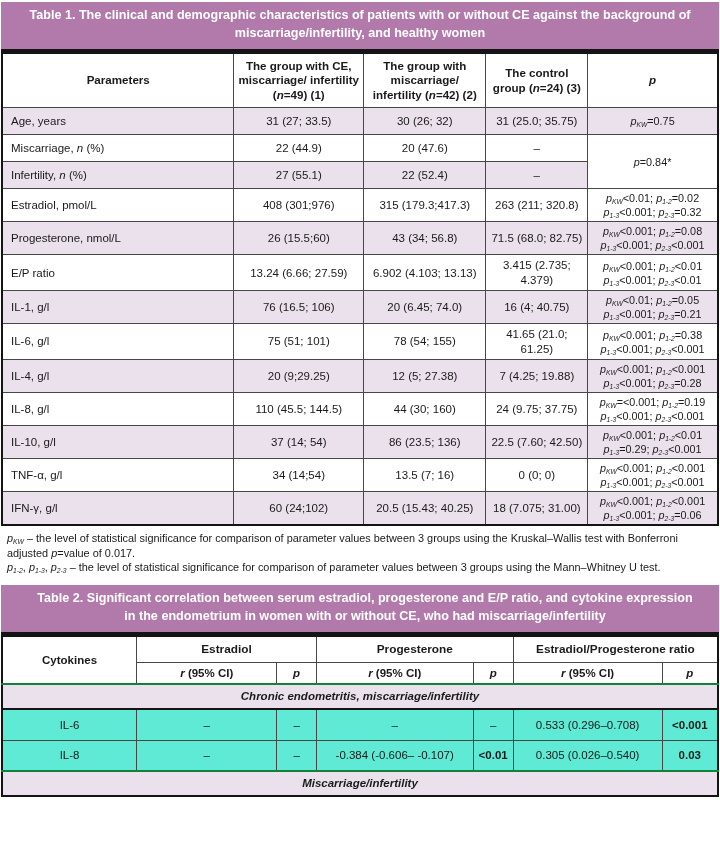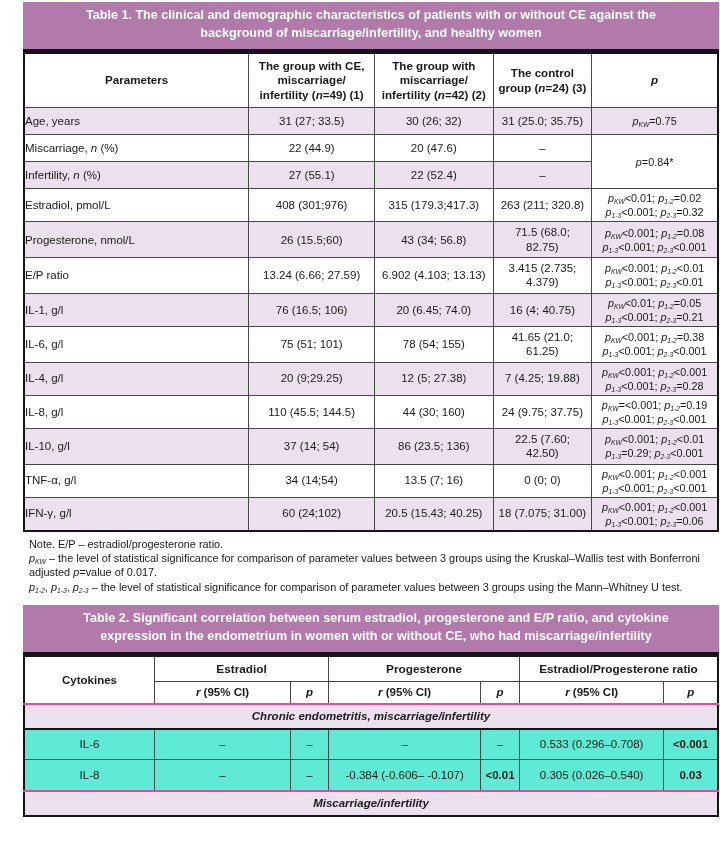--- a/index.html
+++ b/index.html
@@ -3,21 +3,21 @@
 <meta charset="utf-8">
 <style>
   * { box-sizing: border-box; }
   html, body { margin: 0; padding: 0; }
   body {
     width: 720px; height: 845px; overflow: hidden;
     background: #ffffff;
     font-family: "Liberation Sans", sans-serif;
     color: #1a1a1a;
   }
-  .page { padding: 2px 1px 0 1px; margin-left: 22px; }
+  .page { padding: 2px 1px 0 1px; }
 
   .banner {
     background: #b27aaa;
     color: #ffffff;
     font-weight: bold;
     text-align: center;
     font-size: 12.6px;
     line-height: 1.42;
     padding: 5px 26px 6px 26px;
     border-bottom: 3px solid #141414;
@@ -38,21 +38,21 @@
     text-align: center;
     vertical-align: middle;
     overflow: hidden;
   }
   thead th { background: #ffffff; font-weight: bold; }
 
   
   .t1 thead th { height: 55px; font-size: 11.6px; }
   .t1 td { height: 27px; }
   .t1 tr.alt td { background: #ebe1ec; }
-  .t1 td.param { text-align: left; padding-left: 0; }
+  .t1 td.param { text-align: left; padding-left: 8px; }
   .t1 td.pcell {
     font-size: 10.8px;
     white-space: pre-line;
     line-height: 1.3;
     padding: 2px 2px;
   }
   .t1 td.pwhite { background: #ffffff !important; }
   sub { font-size: 0.62em; font-style: italic; line-height: 0; vertical-align: -0.25em; }
 
   .notes { padding: 5px 6px 7px 6px; font-size: 10.9px; line-height: 1.32; }
@@ -61,21 +61,21 @@
   
   .t2 thead th.group { height: 26px; font-size: 11.8px; }
   .t2 thead th.sub { height: 16px; }
   .t2 thead { border-bottom: 2px solid #141414; }
   .t2 td { height: 31px; background: #5eead4; }
   .t2 tr.section-row td {
     background: #ebe1ec;
     font-weight: bold;
     font-style: italic;
     height: 25px;
-    border-top: 2px solid #ec4899;
+    border-top: 2px solid #15803d;
     border-bottom: 2px solid #141414;
   }
   .t2 td.pval { font-size: 11.5px; }
 </style>
 </head>
 <body>
 
 <div class="page">
 
   <div class="banner">
@@ -197,21 +197,20 @@
           <td>60 (24;102)</td>
           <td>20.5 (15.43; 40.25)</td>
           <td>18 (7.075; 31.00)</td>
           <td class="pcell"><i>p</i><sub>KW</sub>&lt;0.001; <i>p</i><sub>1-2</sub>&lt;0.001
 <i>p</i><sub>1-3</sub>&lt;0.001; <i>p</i><sub>2-3</sub>=0.06</td>
         </tr>
       </tbody>
   </table>
 
   <div class="notes">
-    <p>Note. E/P – estradiol/progesterone ratio.</p>
     <p><i>p</i><sub>KW</sub> – the level of statistical significance for comparison of parameter values between 3 groups using the Kruskal–Wallis test with Bonferroni adjusted <i>p</i>=value of 0.017.</p>
     <p><i>p</i><sub>1-2</sub>, <i>p</i><sub>1-3</sub>, <i>p</i><sub>2-3</sub> – the level of statistical significance for comparison of parameter values between 3 groups using the Mann–Whitney U test.</p>
   </div>
 
   <div class="banner banner2">
     <span>Table 2. Significant correlation between serum estradiol, progesterone and E/P ratio, and cytokine expression in the endometrium in women with or without CE, who had miscarriage/infertility</span>
   </div>
 
   <table class="t2">
     <colgroup>

